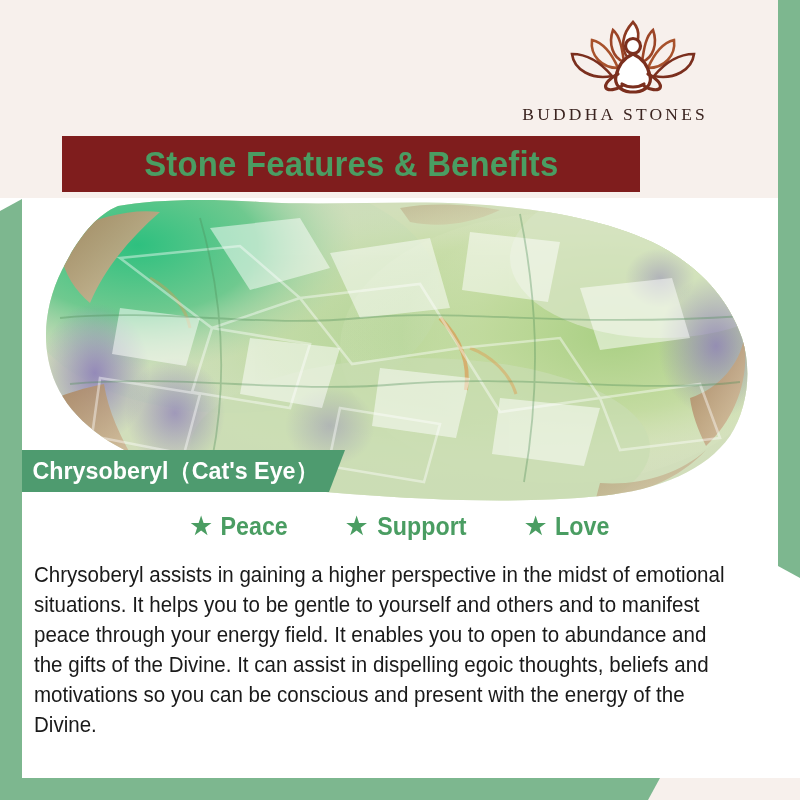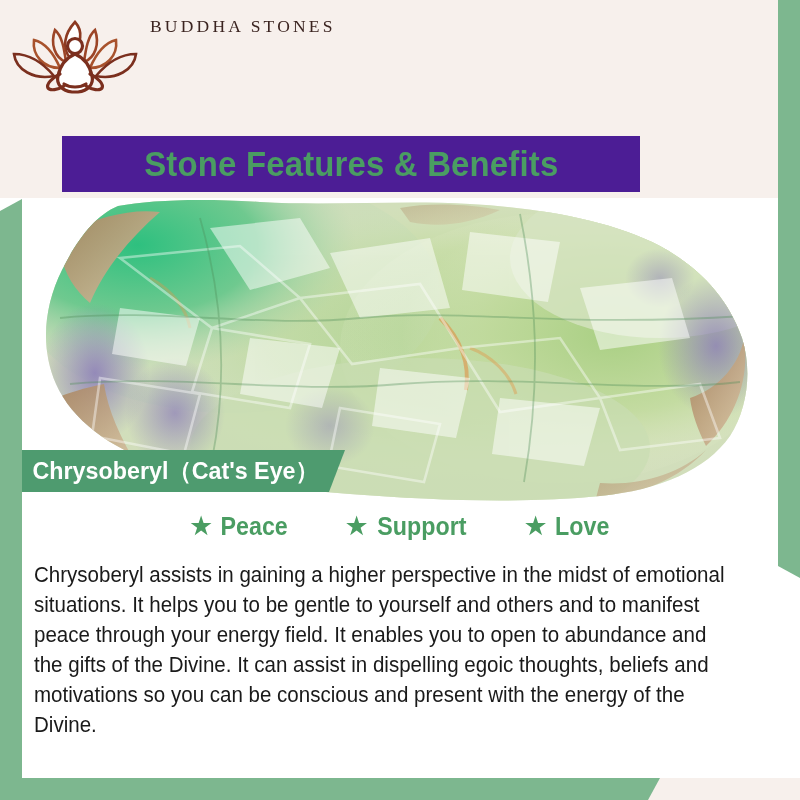--- a/index.html
+++ b/index.html
@@ -30,34 +30,34 @@
     clip-path:polygon(0 0,100% 0,calc(100% - 12px) 100%,0 100%);
   }
 
   
   .header{
     position:absolute;left:0;top:0;width:800px;height:200px;
     background:#f7f0ec;
   }
   .logo-wrap{
     position:absolute;left:0;top:14px;width:708px;
-    display:flex;flex-direction:row;align-items:flex-start;
+    display:flex;flex-direction:column;align-items:flex-end;
   }
   .logo-mark{width:150px;height:88px;display:block;}
   .brand-name{
     margin-top:2px;
     font-family:"Liberation Serif", serif;
     font-size:17.5px;letter-spacing:3.2px;
     color:#3b2420;font-weight:400;
   }
 
   
   .title-band{
     position:absolute;left:62px;top:136px;width:578px;height:56px;
-    background:#4c1d95;
+    background:#7f1d1d;
     display:flex;align-items:center;justify-content:center;
   }
   .title-text{
     font-family:"Liberation Sans Narrow","Liberation Sans",sans-serif;
     font-weight:bold;font-size:35px;color:#4a9d62;
     letter-spacing:0.2px;transform:scaleX(0.94);white-space:nowrap;
   }
 
   
   .photo{

